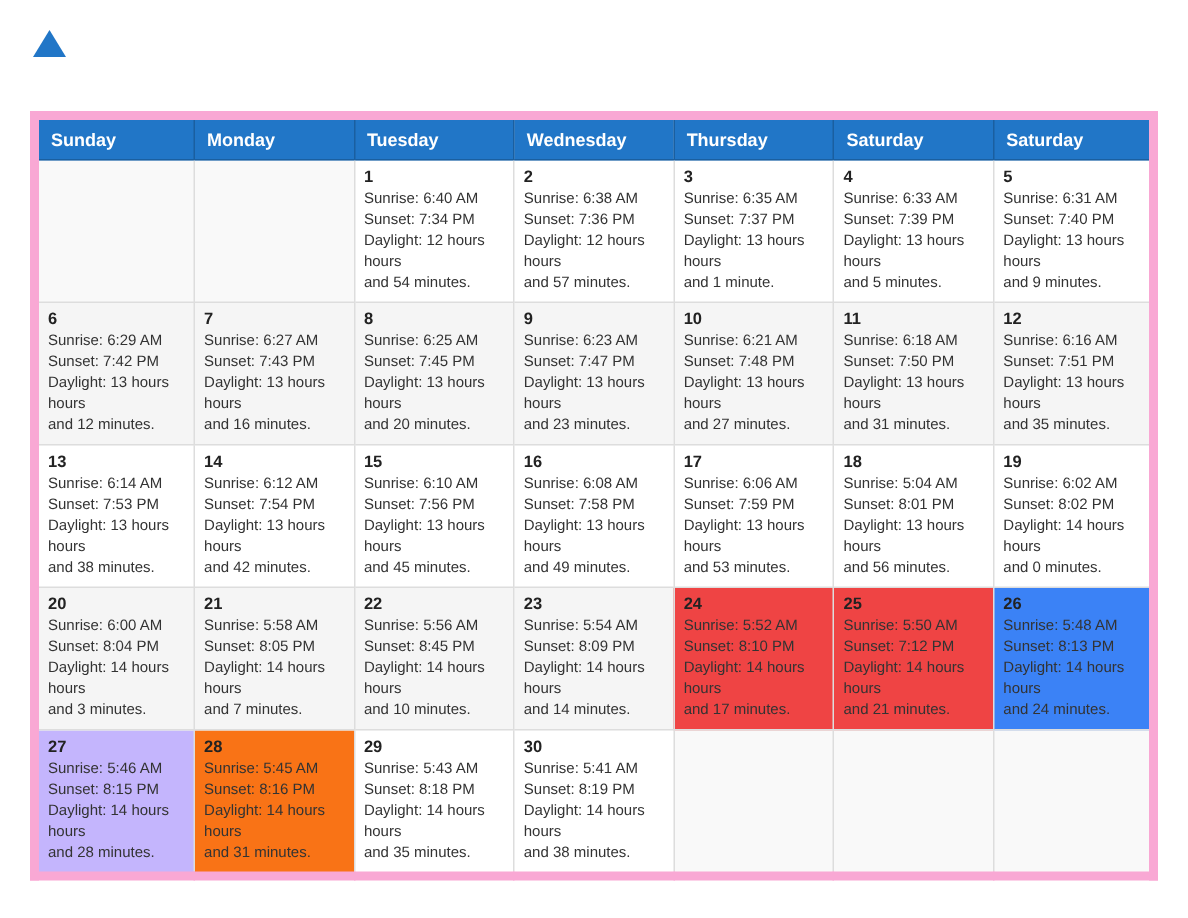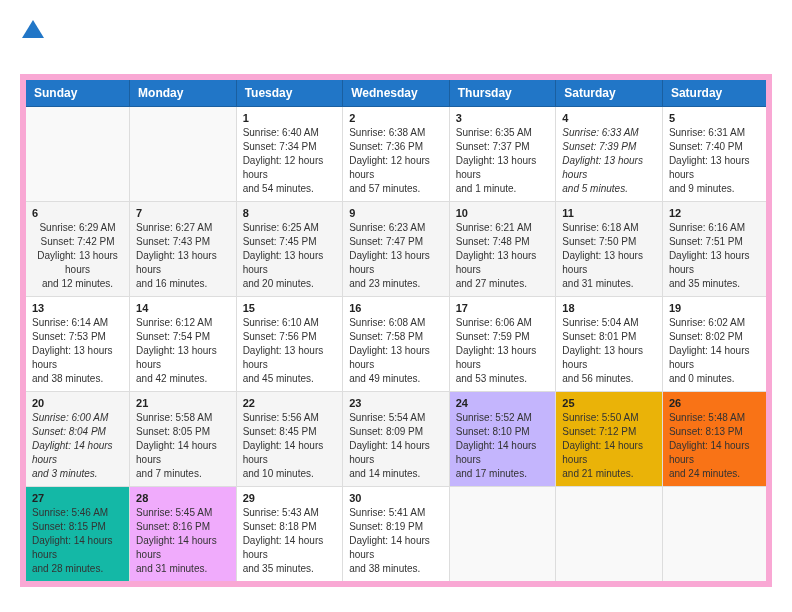--- a/index.html
+++ b/index.html
@@ -134,37 +134,37 @@
           </td>
           <td style="background: rgb(255, 255, 255);">
             <div class="day-number">3</div>
             <div class="day-info" style="white-space: pre-line;">Sunrise: 6:35 AM
 Sunset: 7:37 PM
 Daylight: 13 hours hours
 and 1 minute.</div>
           </td>
           <td style="background: rgb(255, 255, 255);">
             <div class="day-number">4</div>
-            <div class="day-info" style="white-space: pre-line; font-style: italic;">Sunrise: 6:33 AM
+            <div class="day-info" style="white-space: pre-line;">Sunrise: 6:33 AM
 Sunset: 7:39 PM
 Daylight: 13 hours hours
 and 5 minutes.</div>
           </td>
           <td style="background: rgb(255, 255, 255);">
             <div class="day-number">5</div>
             <div class="day-info" style="white-space: pre-line;">Sunrise: 6:31 AM
 Sunset: 7:40 PM
 Daylight: 13 hours hours
 and 9 minutes.</div>
           </td>
         </tr>
         <tr>
           <td style="background: rgb(245, 245, 245);">
             <div class="day-number">6</div>
-            <div class="day-info" style="white-space: pre-line; text-align: center;">Sunrise: 6:29 AM
+            <div class="day-info" style="white-space: pre-line;">Sunrise: 6:29 AM
 Sunset: 7:42 PM
 Daylight: 13 hours hours
 and 12 minutes.</div>
           </td>
           <td style="background: rgb(245, 245, 245);">
             <div class="day-number">7</div>
             <div class="day-info" style="white-space: pre-line;">Sunrise: 6:27 AM
 Sunset: 7:43 PM
 Daylight: 13 hours hours
 and 16 minutes.</div>
@@ -252,21 +252,21 @@
             <div class="day-number">19</div>
             <div class="day-info" style="white-space: pre-line;">Sunrise: 6:02 AM
 Sunset: 8:02 PM
 Daylight: 14 hours hours
 and 0 minutes.</div>
           </td>
         </tr>
         <tr>
           <td style="background: rgb(245, 245, 245);">
             <div class="day-number">20</div>
-            <div class="day-info" style="white-space: pre-line; font-style: italic;">Sunrise: 6:00 AM
+            <div class="day-info" style="white-space: pre-line;">Sunrise: 6:00 AM
 Sunset: 8:04 PM
 Daylight: 14 hours hours
 and 3 minutes.</div>
           </td>
           <td style="background: rgb(245, 245, 245);">
             <div class="day-number">21</div>
             <div class="day-info" style="white-space: pre-line;">Sunrise: 5:58 AM
 Sunset: 8:05 PM
 Daylight: 14 hours hours
 and 7 minutes.</div>
@@ -278,51 +278,51 @@
 Daylight: 14 hours hours
 and 10 minutes.</div>
           </td>
           <td style="background: rgb(245, 245, 245);">
             <div class="day-number">23</div>
             <div class="day-info" style="white-space: pre-line;">Sunrise: 5:54 AM
 Sunset: 8:09 PM
 Daylight: 14 hours hours
 and 14 minutes.</div>
           </td>
-          <td style="background: #c4b5fd;">
+          <td style="background: #ef4444;">
             <div class="day-number">24</div>
             <div class="day-info" style="white-space: pre-line;">Sunrise: 5:52 AM
 Sunset: 8:10 PM
 Daylight: 14 hours hours
 and 17 minutes.</div>
           </td>
-          <td style="background: #eab308;">
+          <td style="background: #ef4444;">
             <div class="day-number">25</div>
             <div class="day-info" style="white-space: pre-line;">Sunrise: 5:50 AM
 Sunset: 7:12 PM
 Daylight: 14 hours hours
 and 21 minutes.</div>
           </td>
-          <td style="background: #f97316;">
+          <td style="background: #3b82f6;">
             <div class="day-number">26</div>
             <div class="day-info" style="white-space: pre-line;">Sunrise: 5:48 AM
 Sunset: 8:13 PM
 Daylight: 14 hours hours
 and 24 minutes.</div>
           </td>
         </tr>
         <tr>
-          <td style="background: #14b8a6; margin-top: 30px;">
+          <td style="background: #c4b5fd; margin-top: 30px;">
             <div class="day-number">27</div>
             <div class="day-info" style="white-space: pre-line;">Sunrise: 5:46 AM
 Sunset: 8:15 PM
 Daylight: 14 hours hours
 and 28 minutes.</div>
           </td>
-          <td style="background: #f0abfc; margin-left: 28px;">
+          <td style="background: #f97316; margin-left: 28px;">
             <div class="day-number">28</div>
             <div class="day-info" style="white-space: pre-line;">Sunrise: 5:45 AM
 Sunset: 8:16 PM
 Daylight: 14 hours hours
 and 31 minutes.</div>
           </td>
           <td style="background: rgb(255, 255, 255);">
             <div class="day-number">29</div>
             <div class="day-info" style="white-space: pre-line;">Sunrise: 5:43 AM
 Sunset: 8:18 PM

